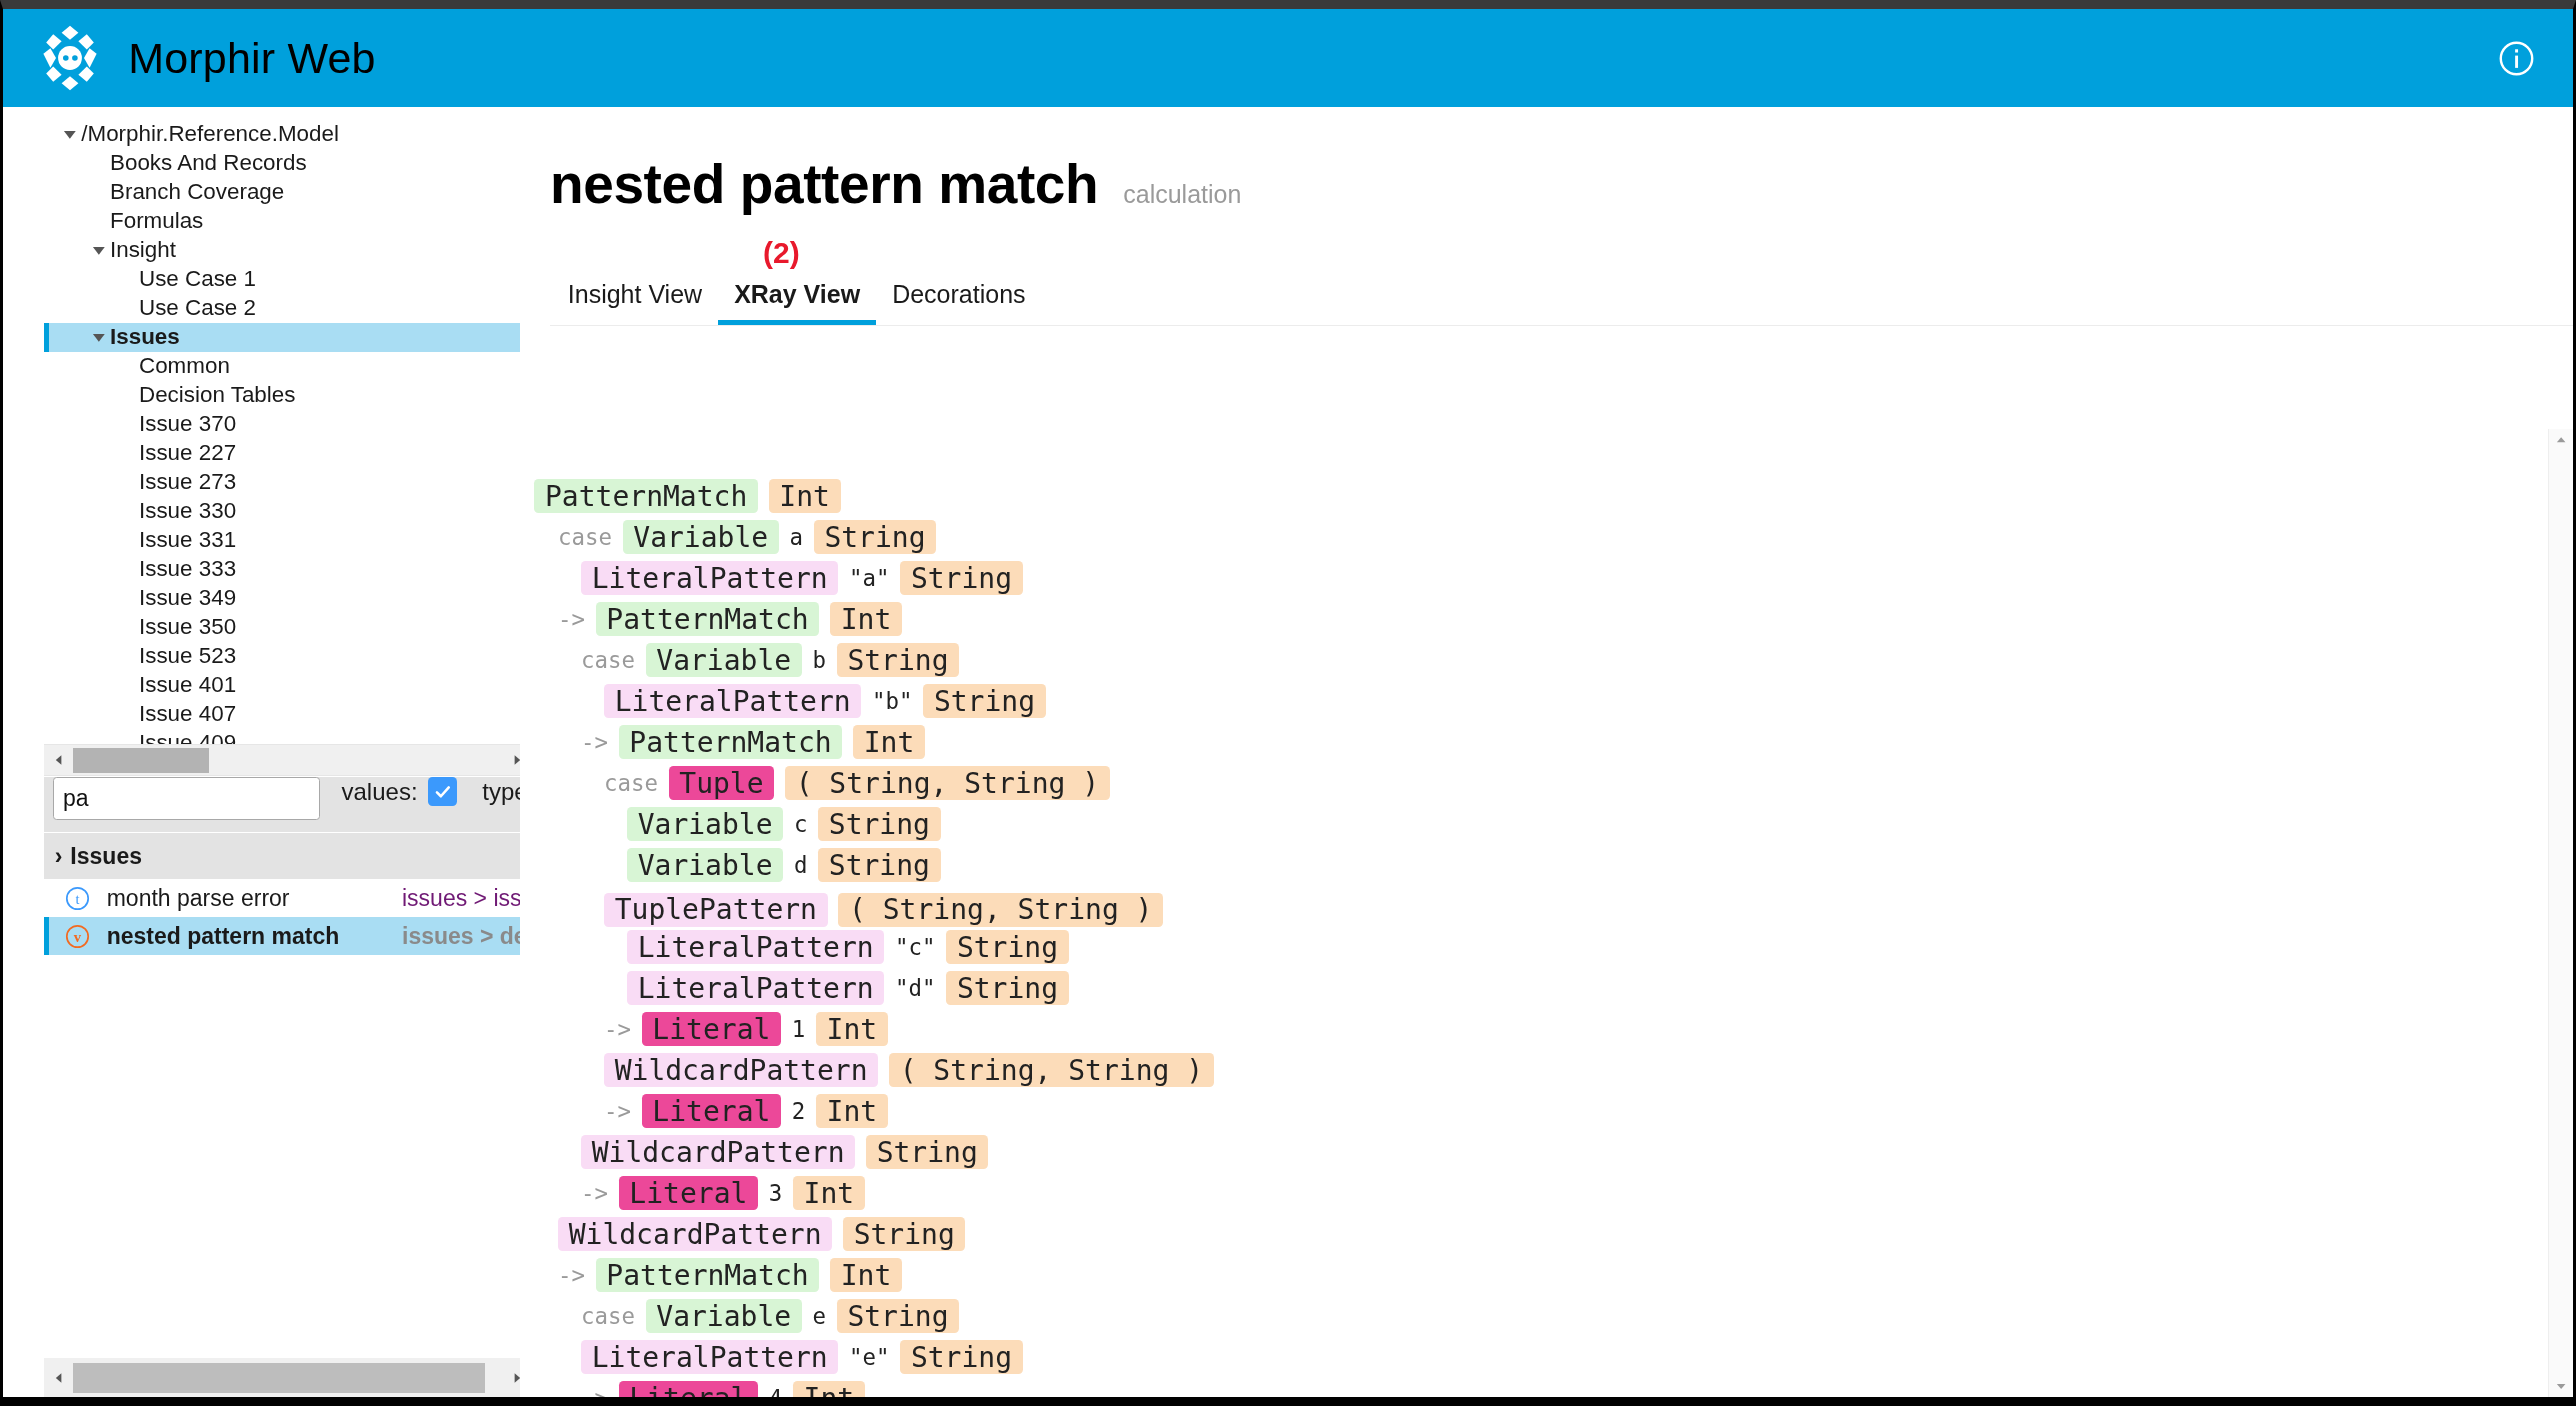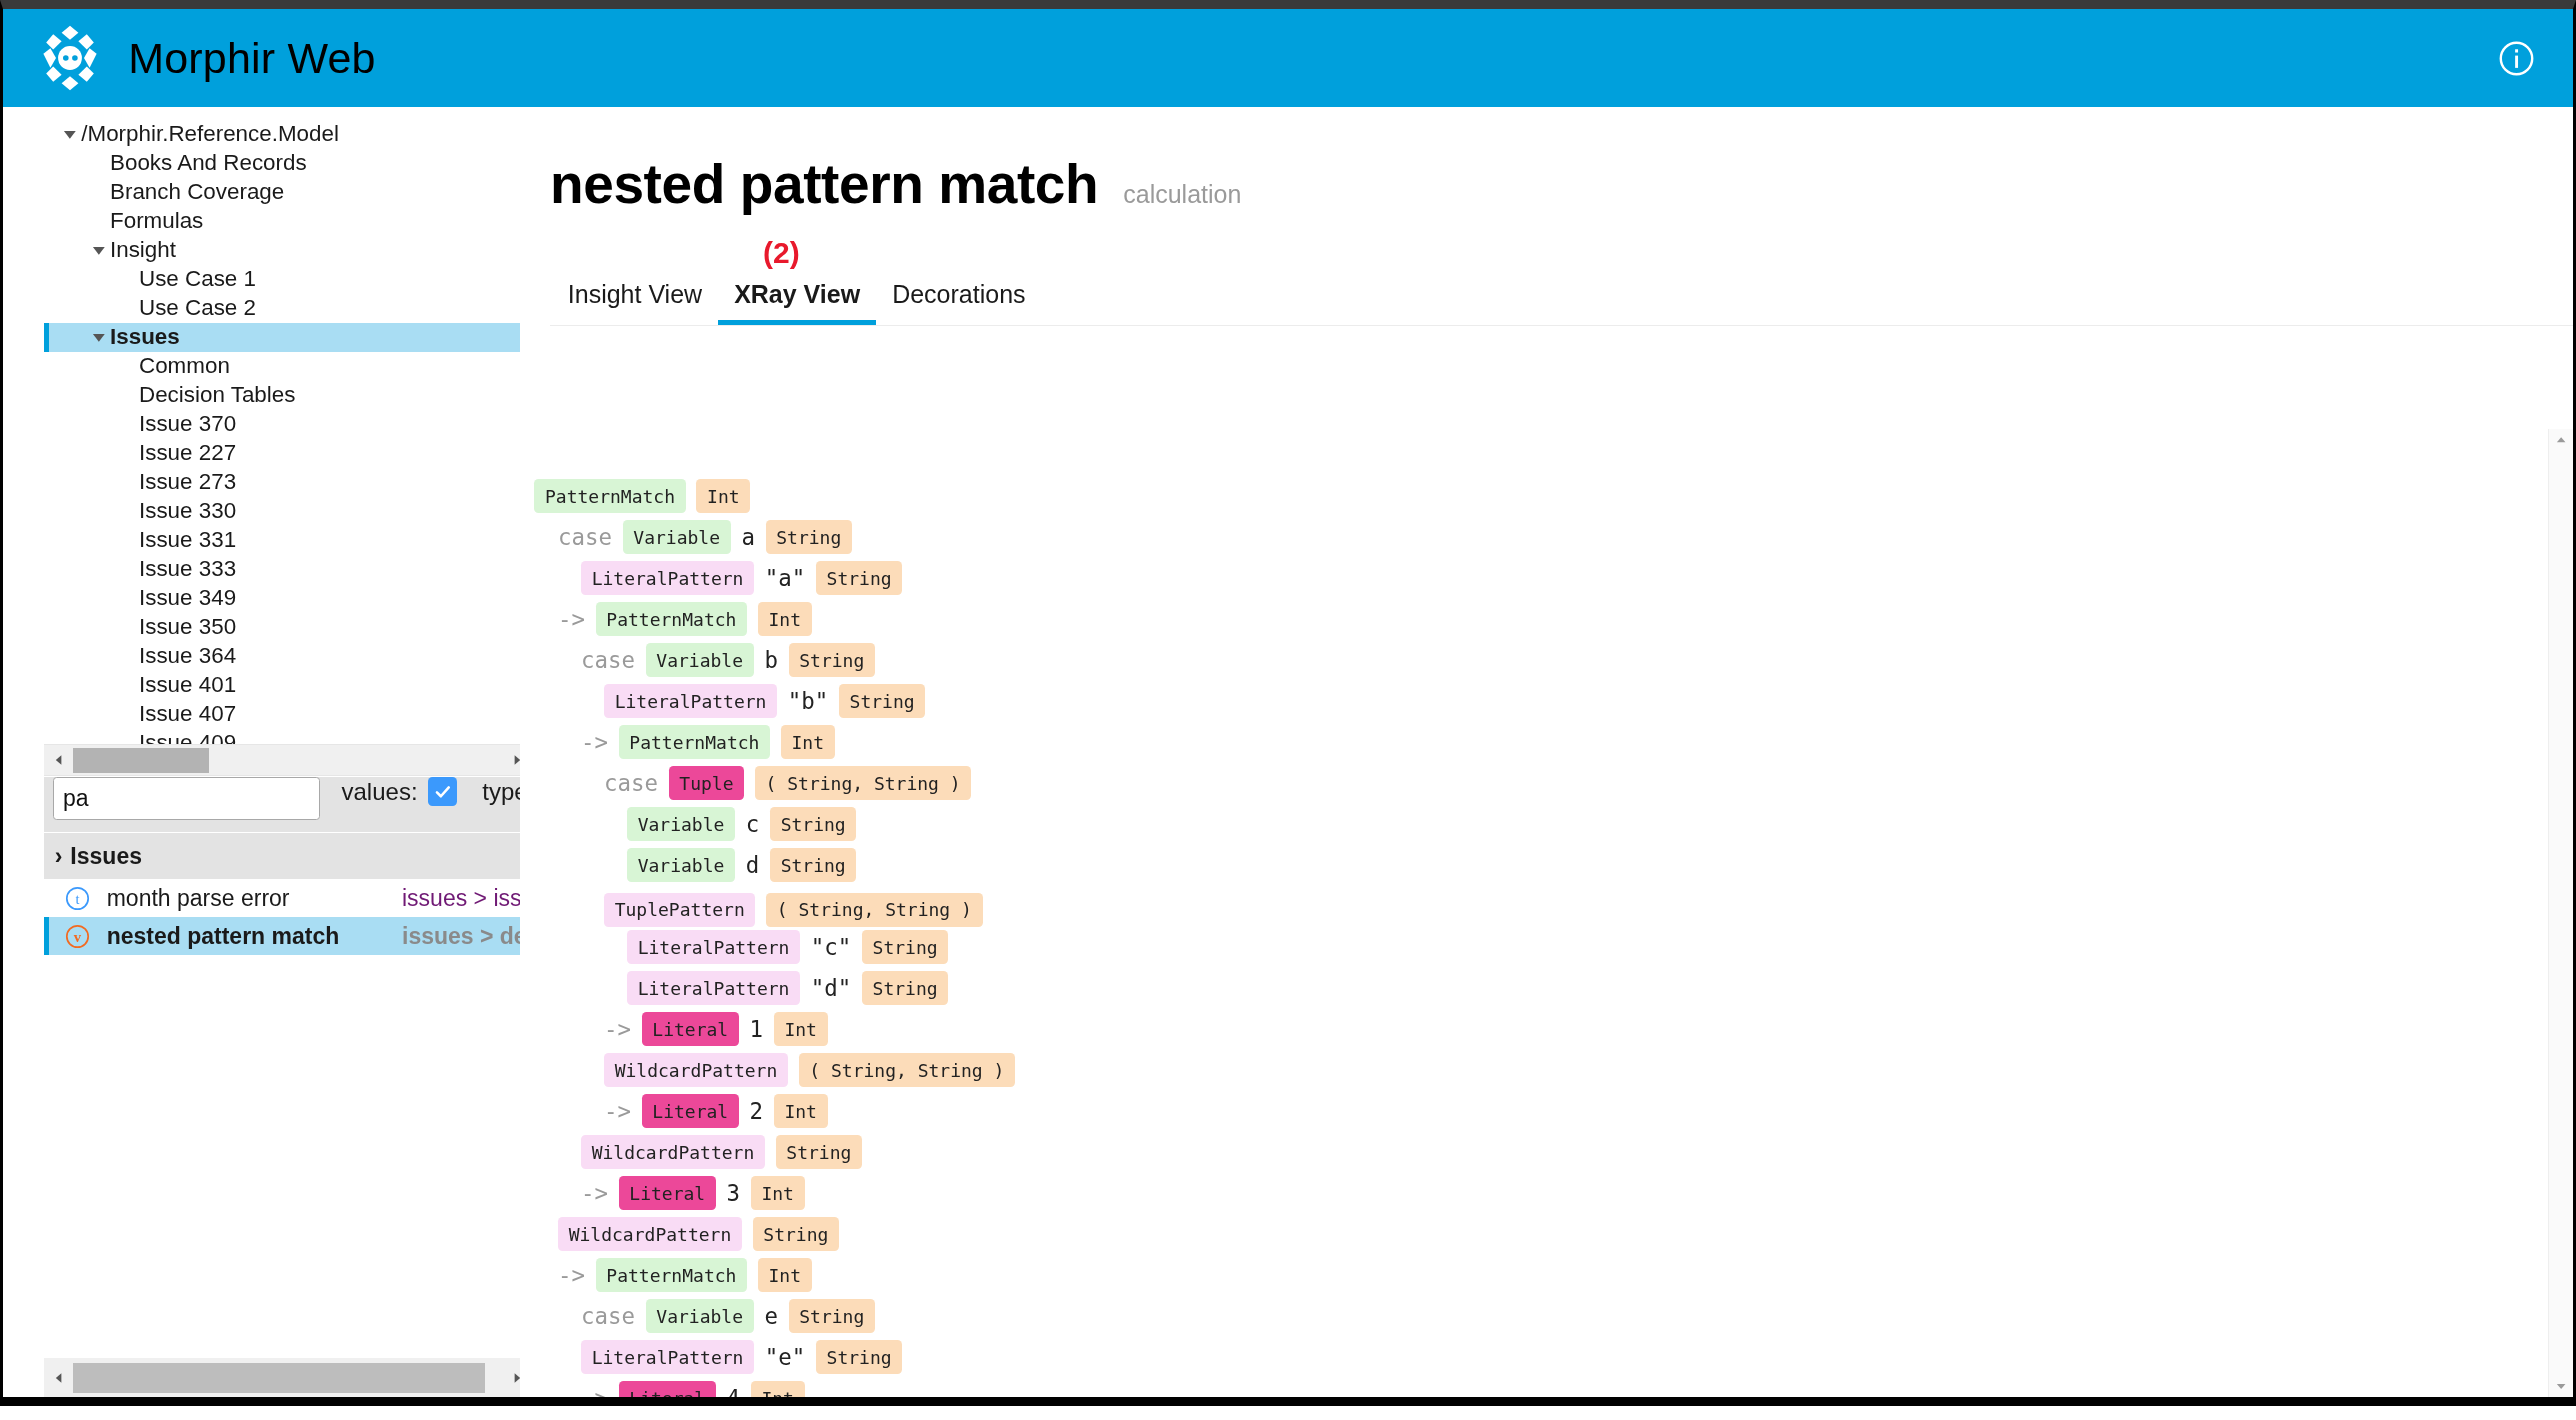--- a/index.html
+++ b/index.html
@@ -292,21 +292,21 @@
     color: #9a9a9a;
     margin-right: 10.7px;
     font-family: "DejaVu Sans Mono", monospace;
   }
   .chip {
     display: inline-block;
     padding: 3.6px 10.7px;
     border-radius: 4.5px;
     margin-right: 10.7px;
     font-family: "DejaVu Sans Mono", monospace;
-    font-size: 18px;
+    font-size: 28px;
     line-height: 27px;
     color: #222;
   }
   .chip.expr   { background: #d8f5d5; }
   .chip.type   { background: #fcdcb9; }
   .chip.pat    { background: #f9dcf5; }
   .chip.lit    { background: #ec4899; }
   .plain {
     margin-right: 10.7px;
     font-family: "DejaVu Sans Mono", monospace;
@@ -465,21 +465,21 @@
             <span class="tree-label">Issue 349</span>
           </div>
           <div class="tree-row">
             <span style="display: inline-block; flex: 0 0 auto; width: 72px;"></span>
             <span class="caret"></span>
             <span class="tree-label">Issue 350</span>
           </div>
           <div class="tree-row">
             <span style="display: inline-block; flex: 0 0 auto; width: 72px;"></span>
             <span class="caret"></span>
-            <span class="tree-label">Issue 364</span>
+            <span class="tree-label">Issue 523</span>
           </div>
           <div class="tree-row">
             <span style="display: inline-block; flex: 0 0 auto; width: 72px;"></span>
             <span class="caret"></span>
             <span class="tree-label">Issue 401</span>
           </div>
           <div class="tree-row">
             <span style="display: inline-block; flex: 0 0 auto; width: 72px;"></span>
             <span class="caret"></span>
             <span class="tree-label">Issue 407</span>

